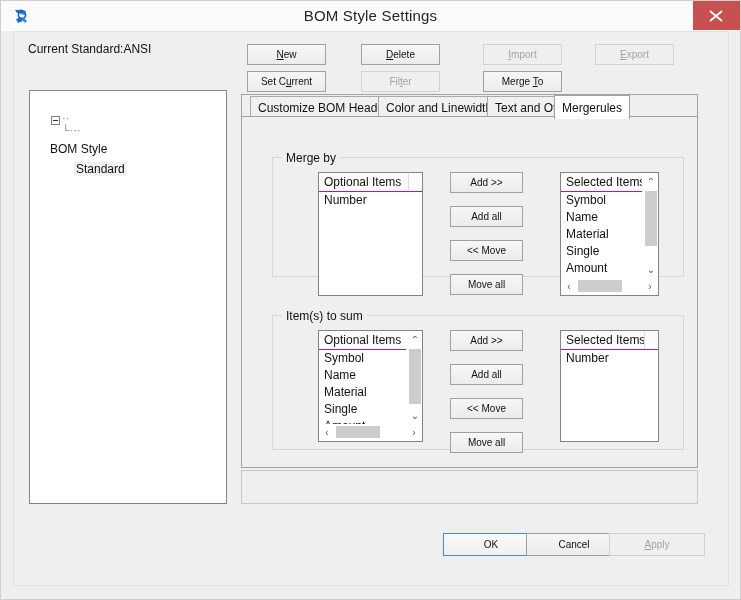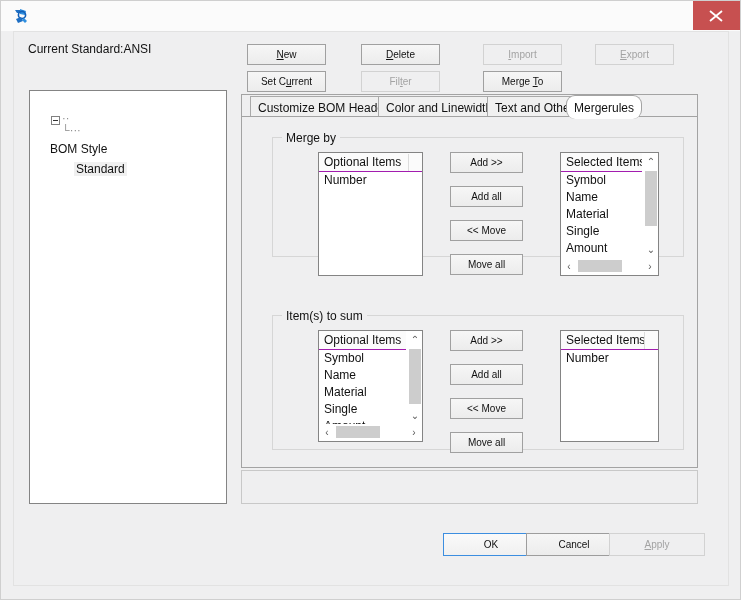--- a/index.html
+++ b/index.html
@@ -217,21 +217,21 @@
   }
   .group-title {
     position: absolute;
     top: -7px; left: 9px;
     background: #efeff0;
     padding: 0 4px;
     font-size: 12px;
     color: #111;
     white-space: nowrap;
   }
-  #grp-mergeby  { left: 30px; top: 20px;  width: 412px; height: 120px; }
+  #grp-mergeby  { left: 30px; top: 40px;  width: 412px; height: 120px; }
   #grp-sum      { left: 30px; top: 198px; width: 412px; height: 135px; }
 
   
   .listbox {
     position: absolute;
     background: #ffffff;
     border: 1px solid #848484;
     box-sizing: border-box;
     overflow: hidden;
   }
@@ -342,20 +342,21 @@
   <div class="titlebar">
     <span class="app-icon">
       <svg width="20" height="20" viewBox="0 0 20 20">
         <path d="M4 4 L9 4 L9 7 L6 7 Z" fill="#1e6fc4"></path>
         <path d="M9 3 L15 5 L14 9 L9 8 Z" fill="#2f8fe0"></path>
         <circle cx="11" cy="9" r="3.6" fill="none" stroke="#1360b8" stroke-width="1.6"></circle>
         <path d="M5 13 L10 11 L12 15 L7 17 Z" fill="#1e6fc4"></path>
         <path d="M13 12 L16 15 L14 17 L11 14 Z" fill="#2f8fe0"></path>
       </svg>
     </span>
+    <div class="title-text">BOM Style Settings</div>
     <div class="close-btn">
       <svg width="14" height="12" viewBox="0 0 14 12">
         <path d="M1 1 L13 11 M13 1 L1 11" stroke="#ffffff" stroke-width="1.8"></path>
       </svg>
     </div>
   </div>
 
   <div class="body-area">
 
     <div class="lbl" id="std-label">Current Standard:ANSI</div>
@@ -393,21 +394,21 @@
     </button>
     <button class="btn cmdbtn disabled" id="btn-override">
       <span><span>O</span><u>v</u><span>erride</span></span>
     </button>
 
     <div class="tabctl">
       <div class="tabstrip">
         <div class="tab" style="left:8px;">Customize BOM Header</div>
         <div class="tab" style="left:136px;">Color and Linewidth</div>
         <div class="tab" style="left:245px;">Text and Others</div>
-        <div class="tab active" style="left:324px;border-radius:9px;">Mergerules</div>
+        <div class="tab active" style="left:312px;">Mergerules</div>
       </div>
 
       <div class="tabpanel">
 
         <div class="group" id="grp-mergeby">
           <span class="group-title">Merge by</span>
 
           <div class="listbox" style="left:45px; top:14px; width:105px; height:124px;">
             <div class="list-header" style="width:105px;">Optional Items</div>
             <span class="col-divider" style="left:89px;"></span>

